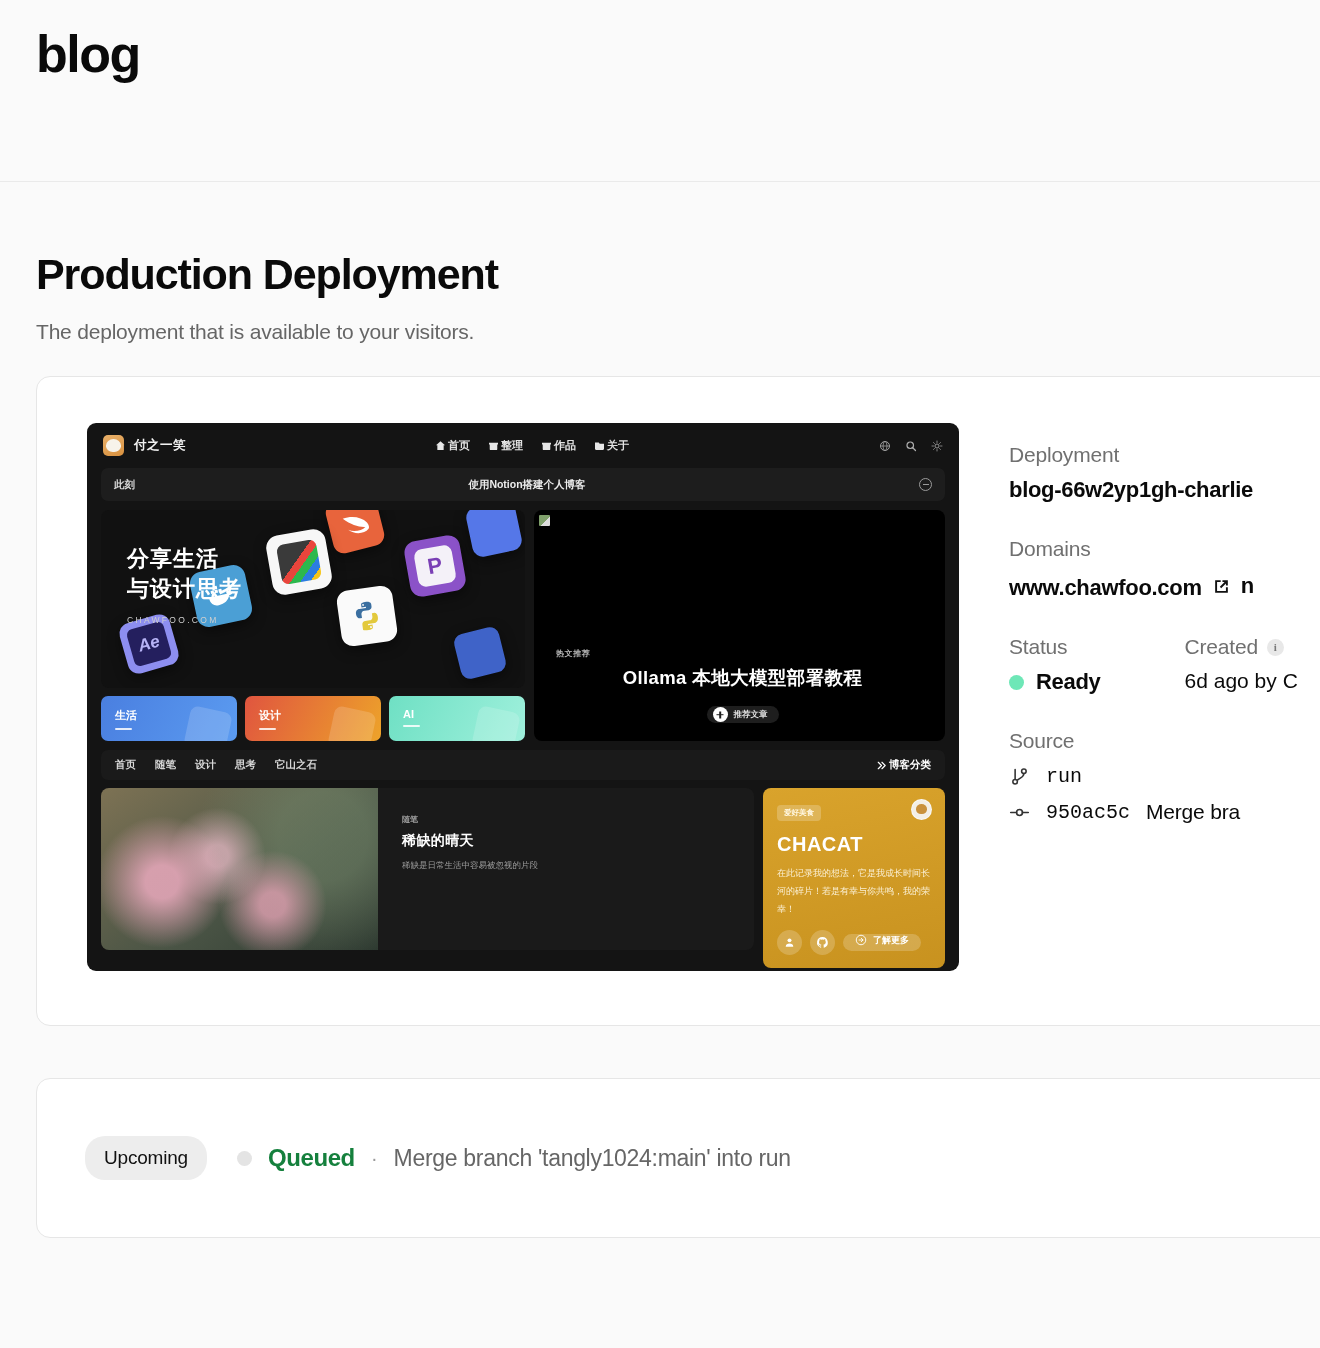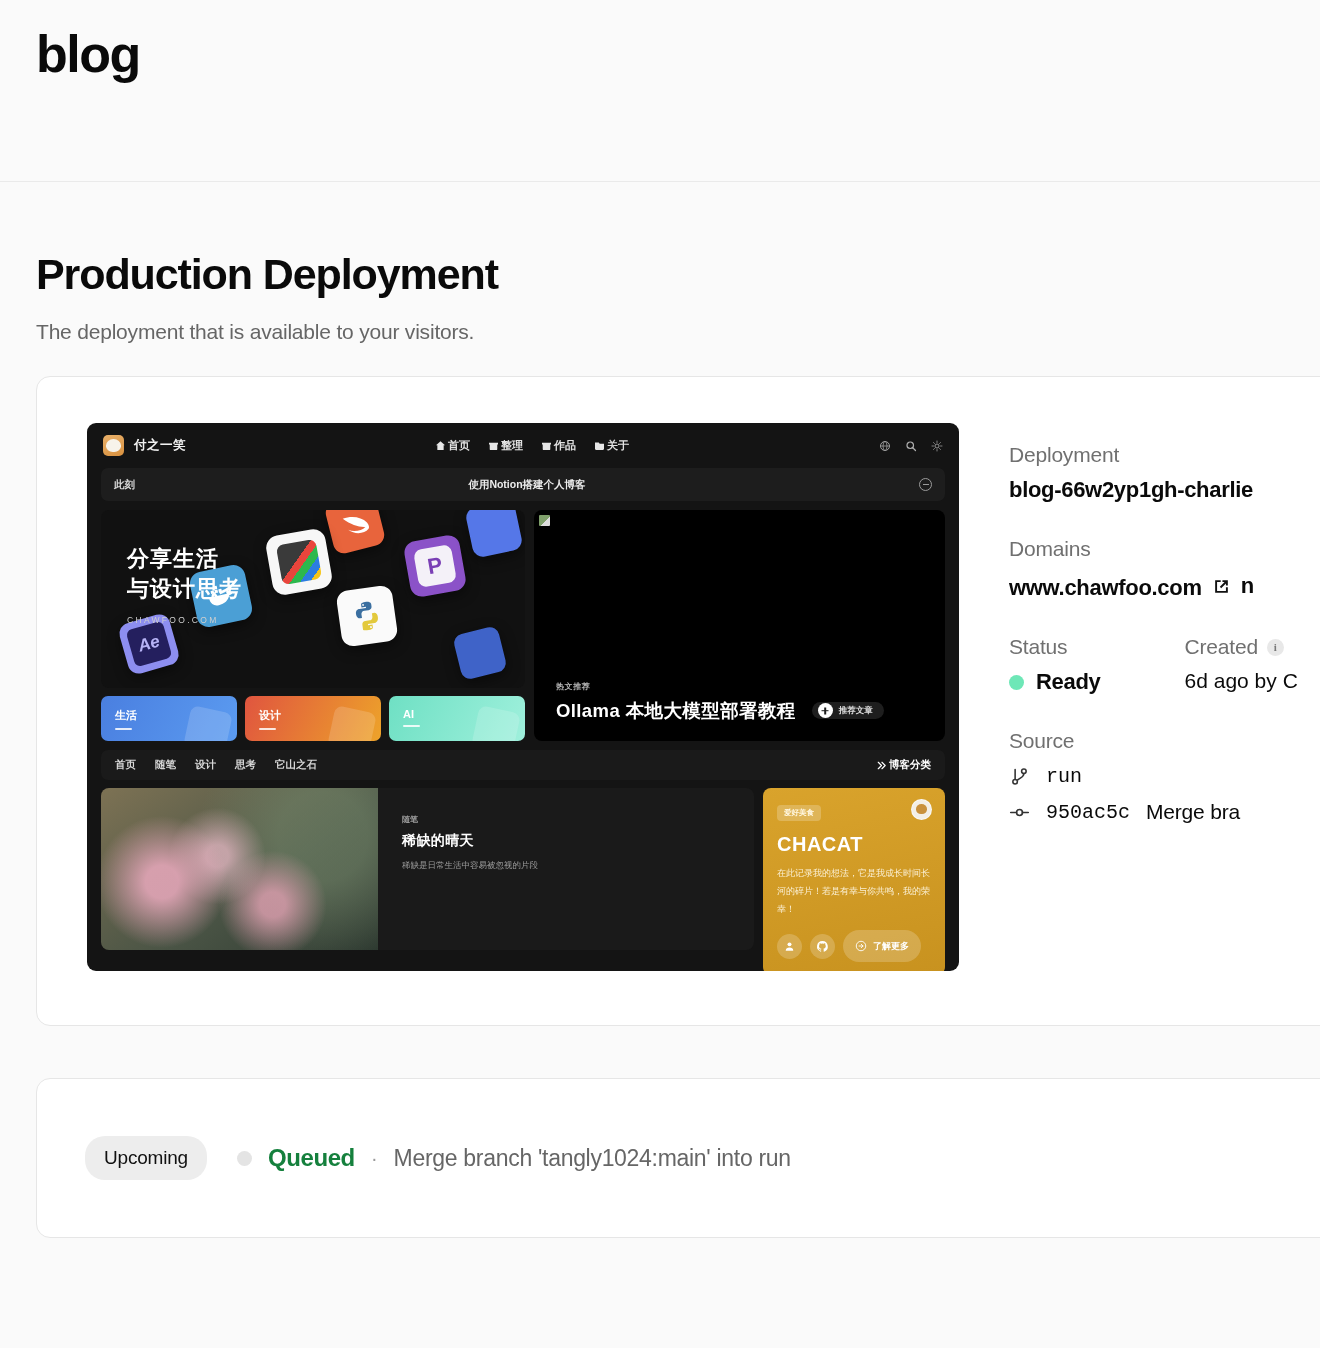--- a/index.html
+++ b/index.html
@@ -148,21 +148,21 @@
     height: 231px; background: #000; border-radius: 8px;
     position: relative; overflow: hidden;
   }
   .broken-img {
     position: absolute; left: 5px; top: 5px; width: 11px; height: 11px;
     background: linear-gradient(135deg,#7fa06b 0 55%, #dcdcdc 55% 100%);
     border-radius: 1px;
   }
   .pv-video-meta { position: absolute; left: 22px; bottom: 18px; right: 16px; }
   .pv-video-kicker { color: #b5b5b5; font-size: 8px; font-weight: 700; letter-spacing: .6px; }
-  .pv-video-row { display: flex; align-items: center; gap: 16px; margin-top: 6px; }
+  .pv-video-row { display: flex; align-items: center; gap: 16px; margin-top: 6px; flex-direction: column; }
   .pv-video-title { color: #fff; font-size: 18.5px; font-weight: 700; letter-spacing: .4px; }
   .pv-pill {
     background: #1e1e1e; border-radius: 20px; height: 17px;
     display: flex; align-items: center; gap: 6px; padding: 0 11px 0 6px;
     flex: 0 0 auto;
   }
   .pv-pill-dot {
     width: 15px; height: 15px; border-radius: 50%; background: #fff;
     position: relative; flex: 0 0 auto;
   }
@@ -234,22 +234,22 @@
     color: #fbf0d4; font-size: 9px; line-height: 2; margin-top: 8px;
   }
   .pv-promo-actions { display: flex; align-items: center; gap: 8px; margin-top: 12px; }
   .pv-circ {
     width: 25px; height: 25px; border-radius: 50%;
     background: rgba(255,255,255,.2);
     display: flex; align-items: center; justify-content: center;
     flex: 0 0 auto;
   }
   .pv-more {
-    height: 32px; border-radius: 20px; background: rgba(255,255,255,.2);
-    display: flex; align-items: center; gap: 6px; padding: 0 12px;
+    height: 17px; border-radius: 20px; background: rgba(255,255,255,.2);
+    display: flex; gap: 6px; padding: 0 12px;
     color: #fff; font-size: 9px; font-weight: 700;
   }
 
   
   .meta {
     padding: 20px 0 0 50px;
     flex: 1; min-width: 0;
     white-space: nowrap;
   }
   .meta-label {

